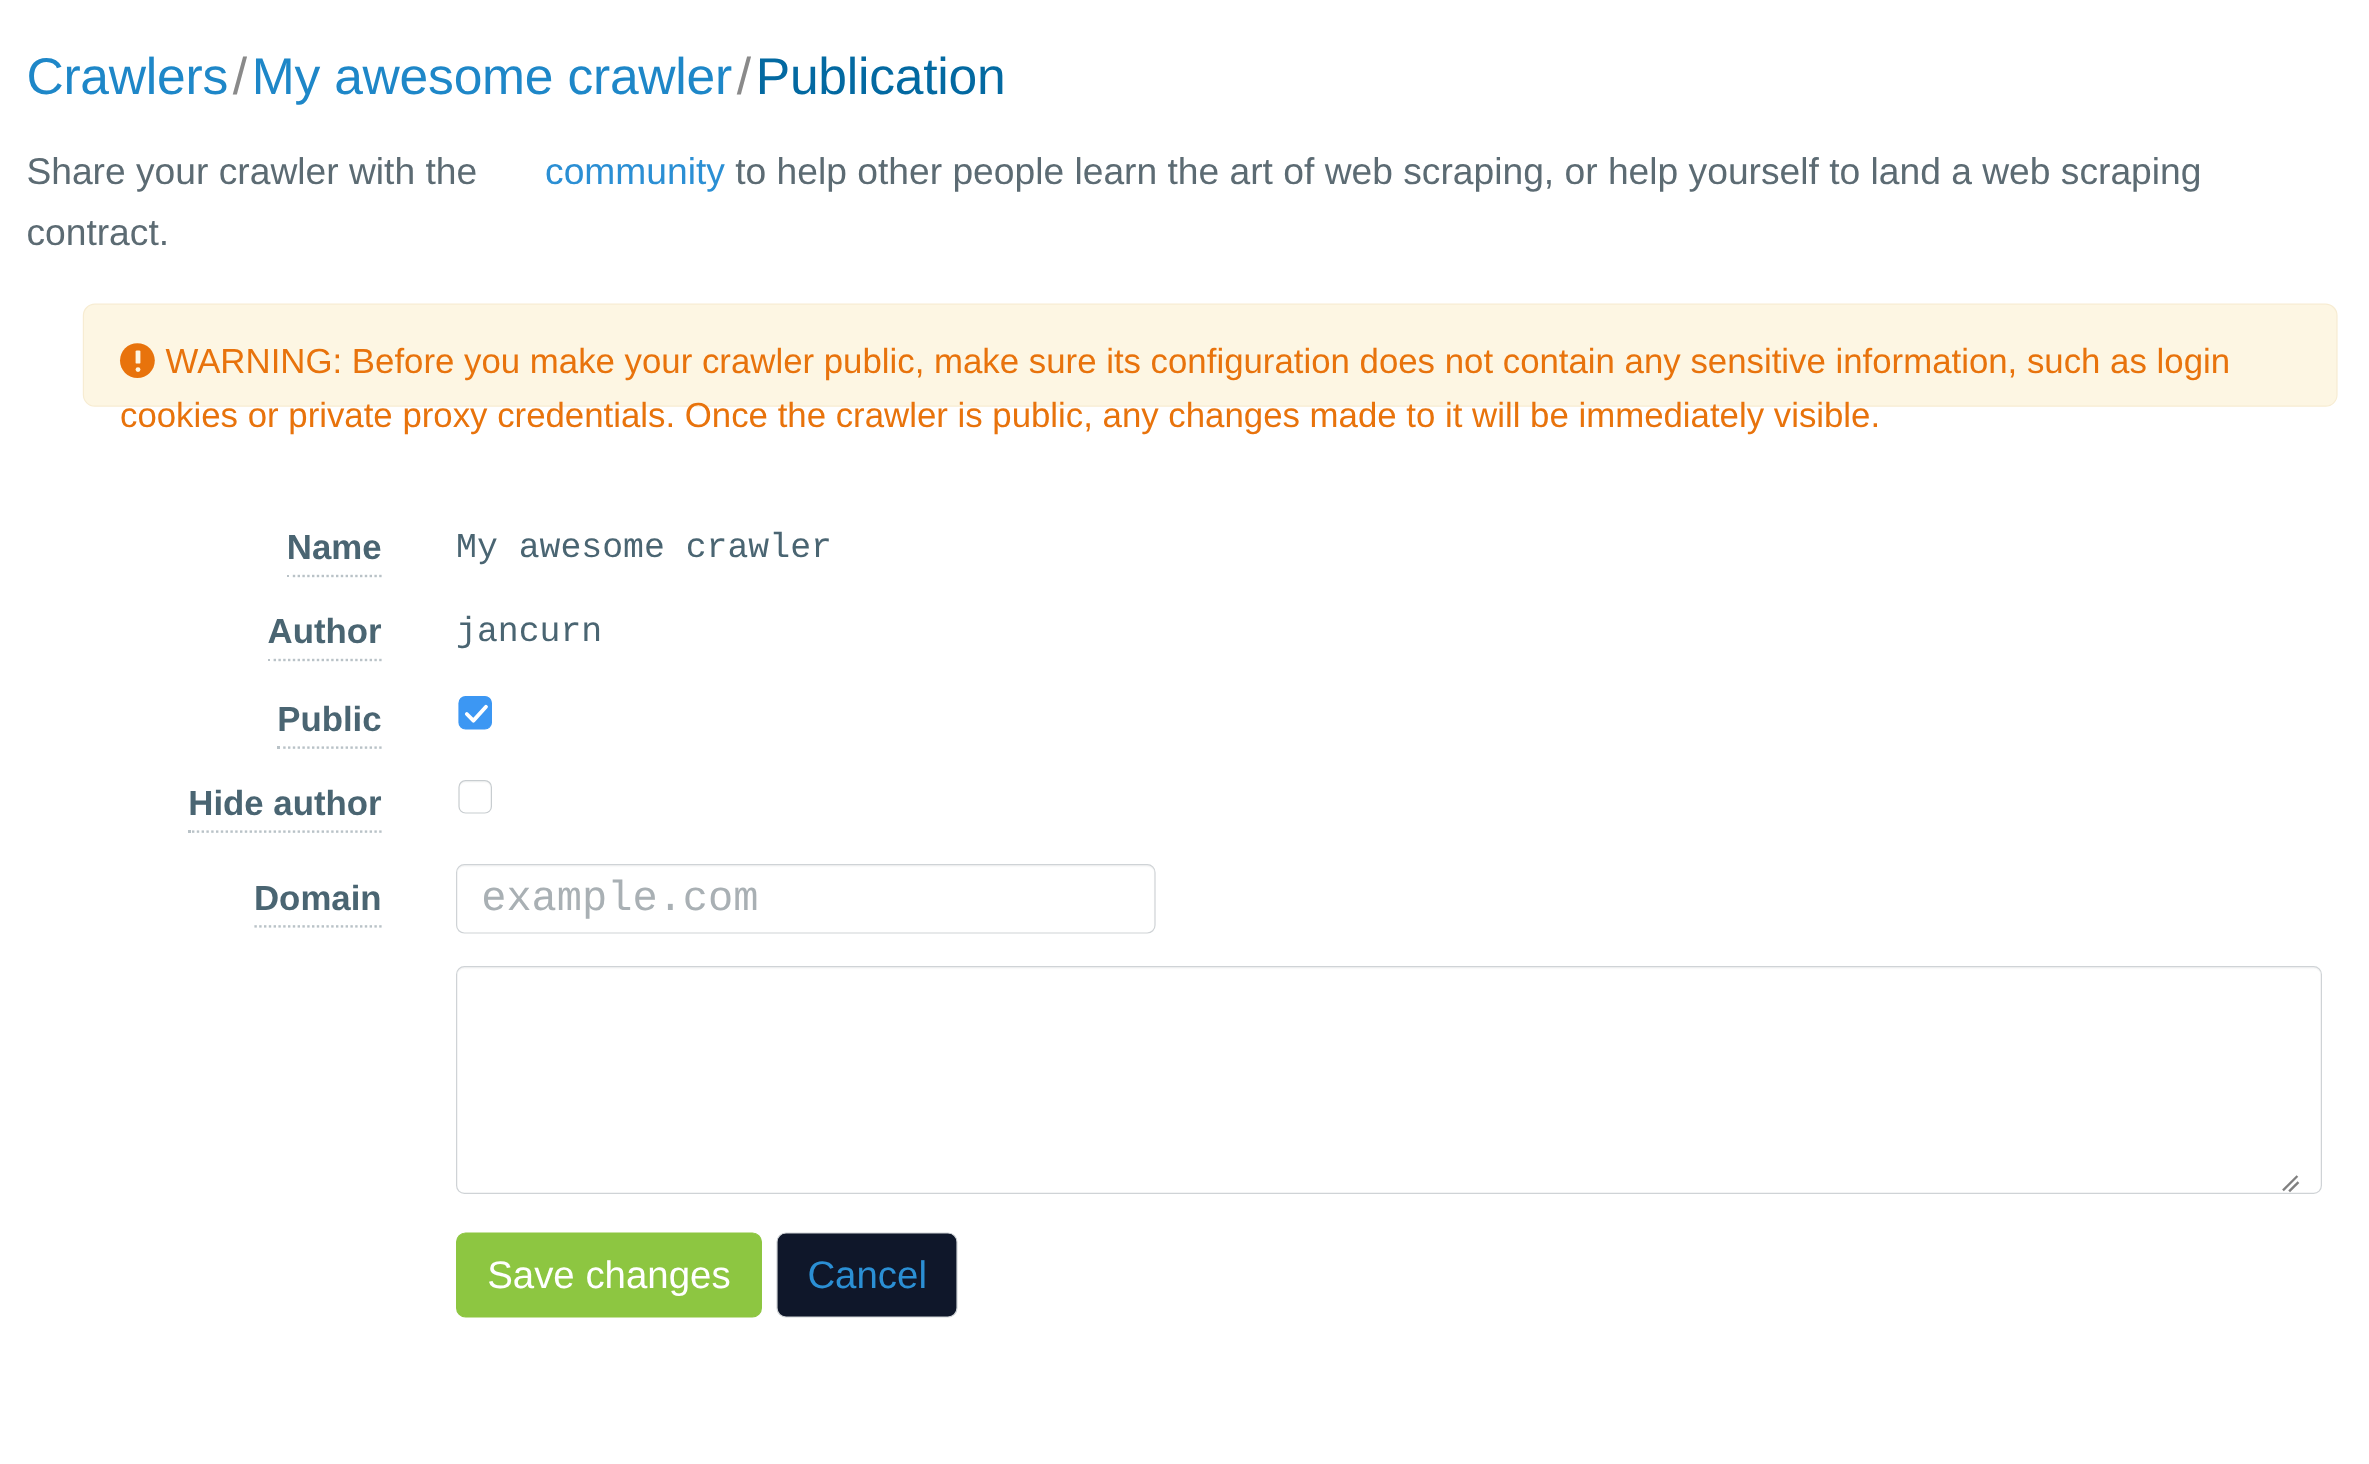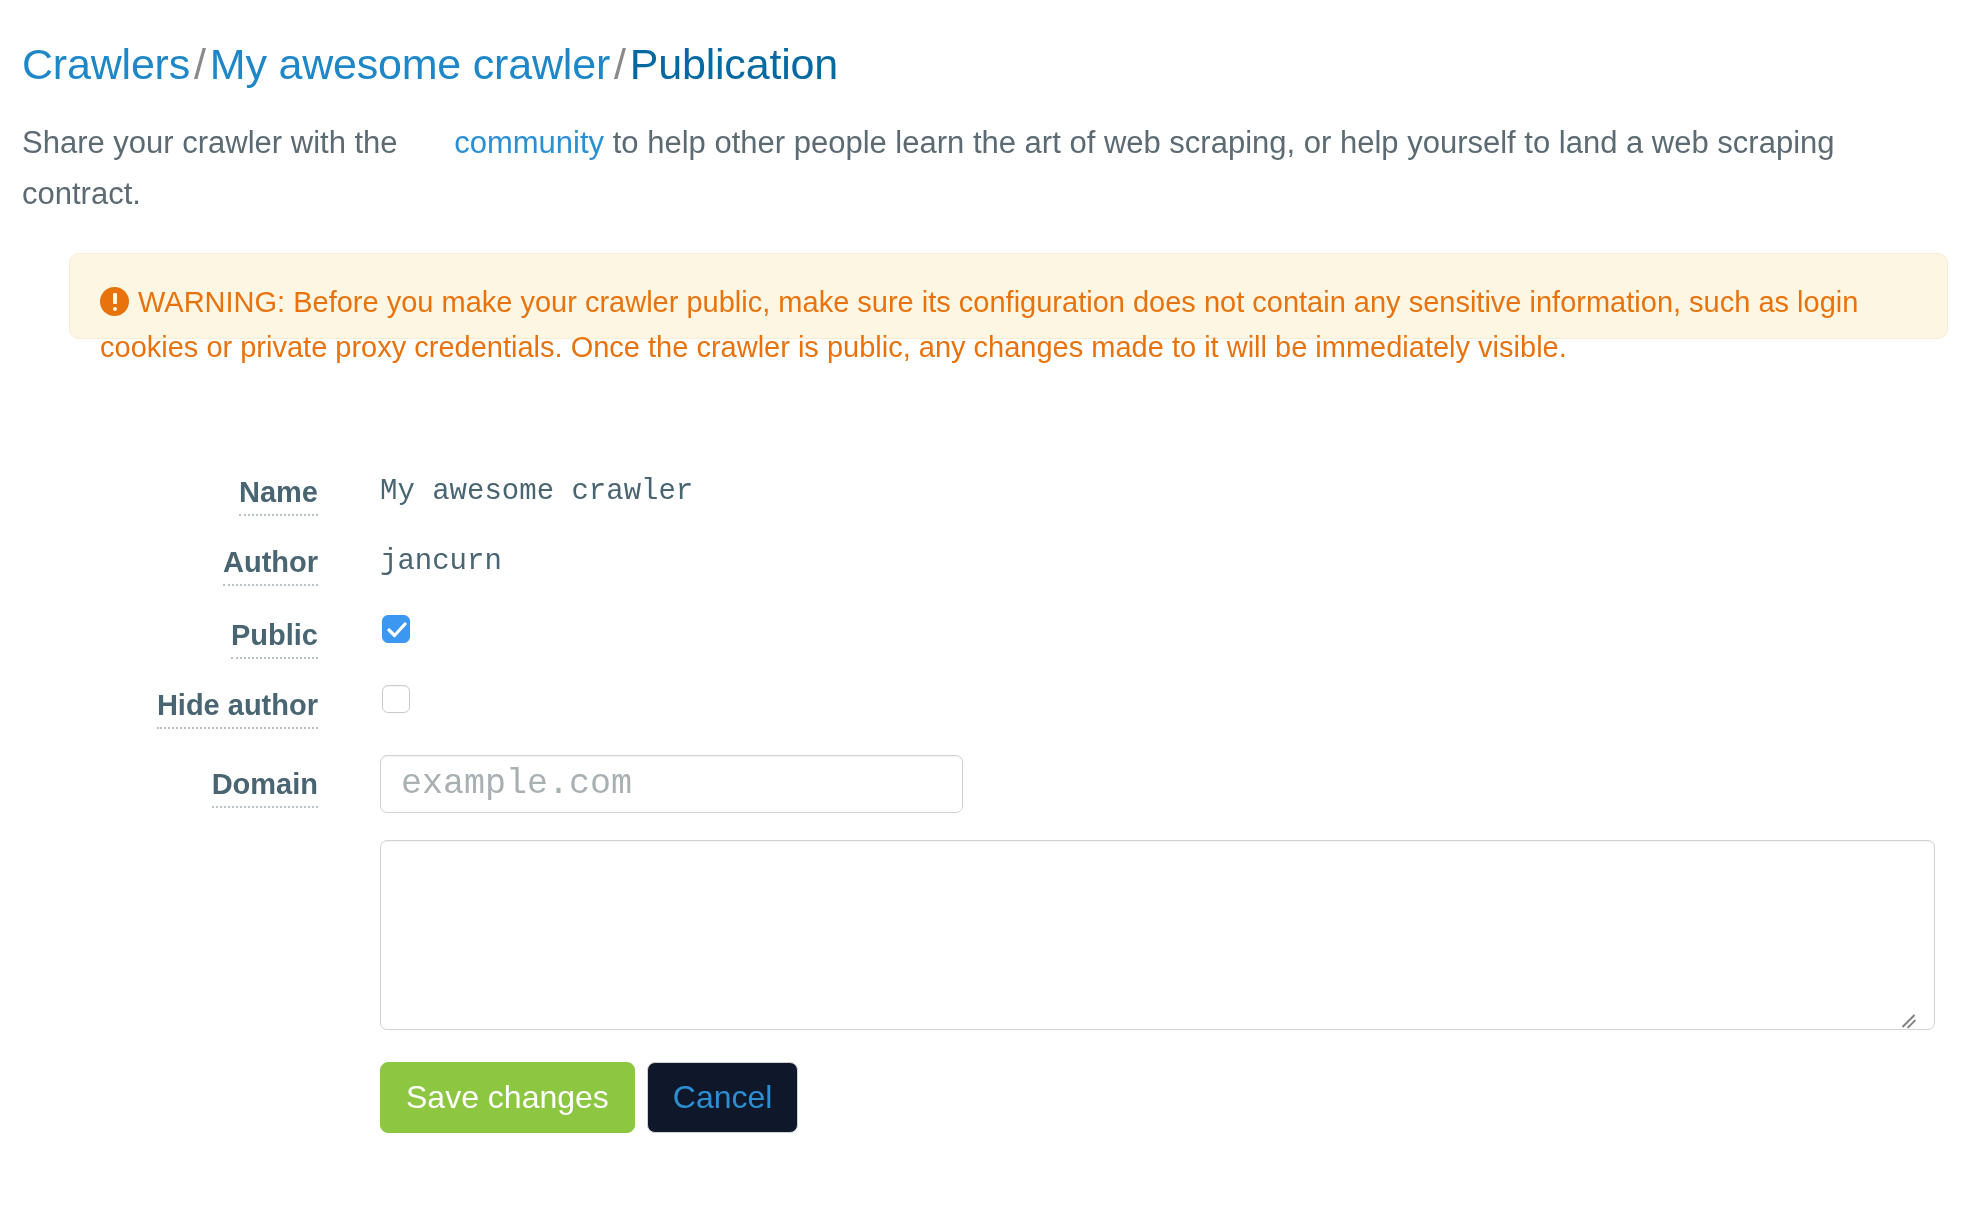--- a/index.html
+++ b/index.html
@@ -113,21 +113,20 @@
     background: #fdf6e3;
     border-radius: 50%;
   }
 
   
   .form {
     position: absolute;
     left: 0;
     top: 440px;
     width: 1974px;
-    margin-top: 35px;
   }
   .form-row {
     position: relative;
     width: 100%;
   }
   .form-label {
     position: absolute;
     text-align: right;
     font-size: 29px;
     font-weight: bold;

